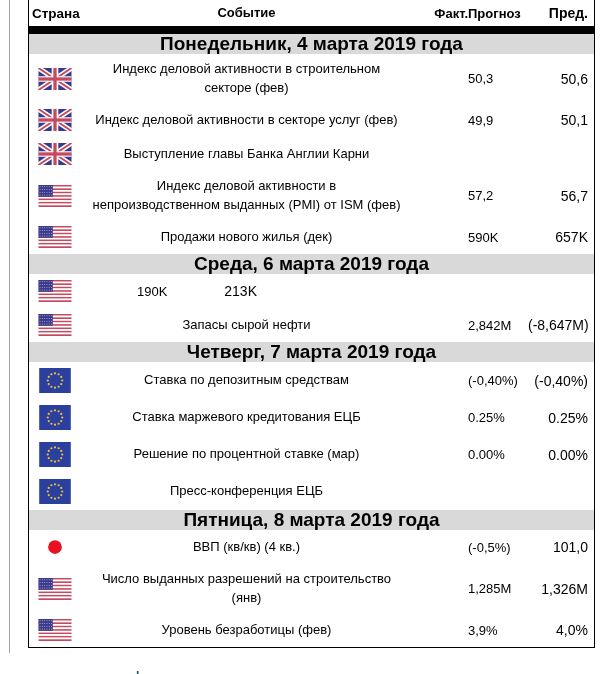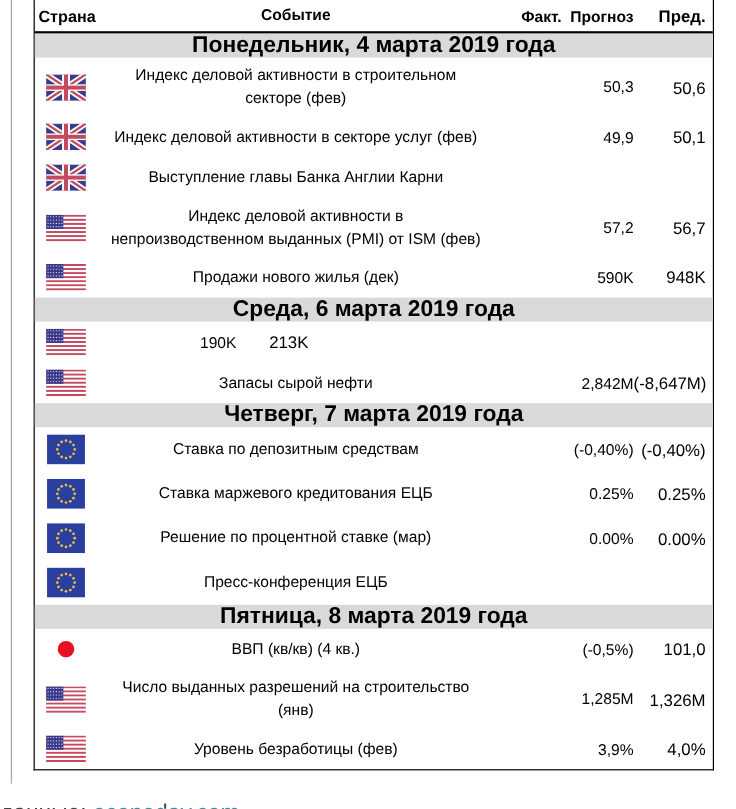--- a/index.html
+++ b/index.html
@@ -11,33 +11,33 @@
   .excel-hairline{
     position:absolute;left:9px;top:0;width:1px;height:653px;background:#a6a6a6;
   }
   .cal-table{
     position:absolute;left:28px;top:0;width:567px;
     border-left:1.5px solid #000;border-right:1.5px solid #000;border-bottom:1.5px solid #000;
     box-sizing:border-box;background:#fff;
   }
   .hdr-row{
     display:flex;align-items:center;height:26px;
-    border-bottom:2px solid #000000;font-weight:bold;font-size:13.5px;
+    border-bottom:8px solid #000000;font-weight:bold;font-size:13.5px;
   }
   .day-band{
     background:#d9d9d9;height:20px;display:flex;align-items:center;justify-content:center;
     font-weight:bold;font-size:19px;
   }
   .ev-row{display:flex;align-items:center;padding:6px 0;}
   .col-flag{width:52px;display:flex;justify-content:center;flex:0 0 52px;}
   .hdr-row .col-flag{justify-content:flex-start;padding-left:3px;box-sizing:border-box;}
   .col-event{flex:1;font-size:13px;line-height:18.5px;min-width:0;text-align:center;}
   .col-event .txt{display:inline-block;max-width:310px;}
   .col-fact{width:56px;flex:0 0 56px;text-align:right;font-size:13px;white-space:nowrap;}
-  .col-fcst{width:60px;flex:0 0 60px;text-align:right;font-size:13px;white-space:nowrap;}
+  .col-fcst{width:60px;flex:0 0 60px;text-align:left;font-size:13px;white-space:nowrap;}
   .col-prev{width:66px;flex:0 0 66px;text-align:right;font-size:14px;white-space:nowrap;padding-right:6px;box-sizing:border-box;}
   .flag{display:inline-block;line-height:0;}
   .footer{
     position:absolute;left:0;top:655px;font-size:19px;white-space:pre;margin-top:12px;
   }
   .footer .src{color:#205867;}
 </style>
 </head>
 <body>
 
@@ -191,21 +191,21 @@
               <circle cx="7" cy="18" r="0.9" fill="#fff" opacity="0.9"></circle>
               <circle cx="11.2" cy="18" r="0.9" fill="#fff" opacity="0.9"></circle>
               <circle cx="15.400000000000002" cy="18" r="0.9" fill="#fff" opacity="0.9"></circle>
               <circle cx="19.6" cy="18" r="0.9" fill="#fff" opacity="0.9"></circle>
               <circle cx="23.8" cy="18" r="0.9" fill="#fff" opacity="0.9"></circle>
             </svg></span>
         </div>
         <div class="col-event"><span class="txt">Продажи нового жилья (дек)</span></div>
         <div class="col-fact"></div>
         <div class="col-fcst">590K</div>
-        <div class="col-prev">948K</div>
+        <div class="col-prev">657K</div>
       </div>
       <div class="day-band">Среда, 6 марта 2019 года</div>
       <div class="ev-row">
         <div class="col-flag">
           <span class="flag"><svg width="34" height="22" viewBox="0 0 60 40">
               <rect x="0" y="0" width="60" height="3.076923076923077" fill="#c44a60"></rect>
               <rect x="0" y="3.076923076923077" width="60" height="3.076923076923077" fill="#ffffff"></rect>
               <rect x="0" y="6.153846153846154" width="60" height="3.076923076923077" fill="#c44a60"></rect>
               <rect x="0" y="9.23076923076923" width="60" height="3.076923076923077" fill="#ffffff"></rect>
               <rect x="0" y="12.307692307692308" width="60" height="3.076923076923077" fill="#c44a60"></rect>

